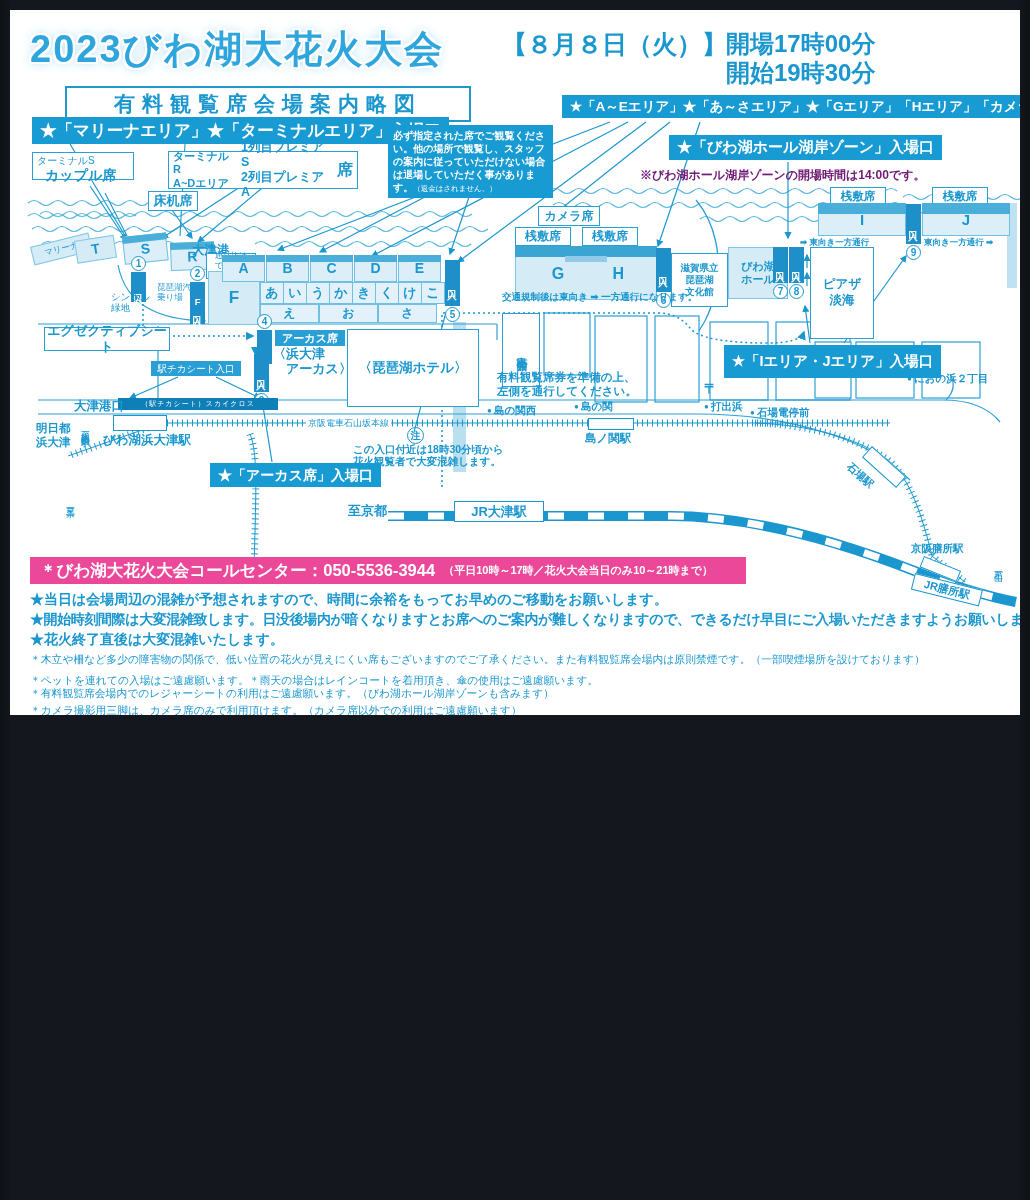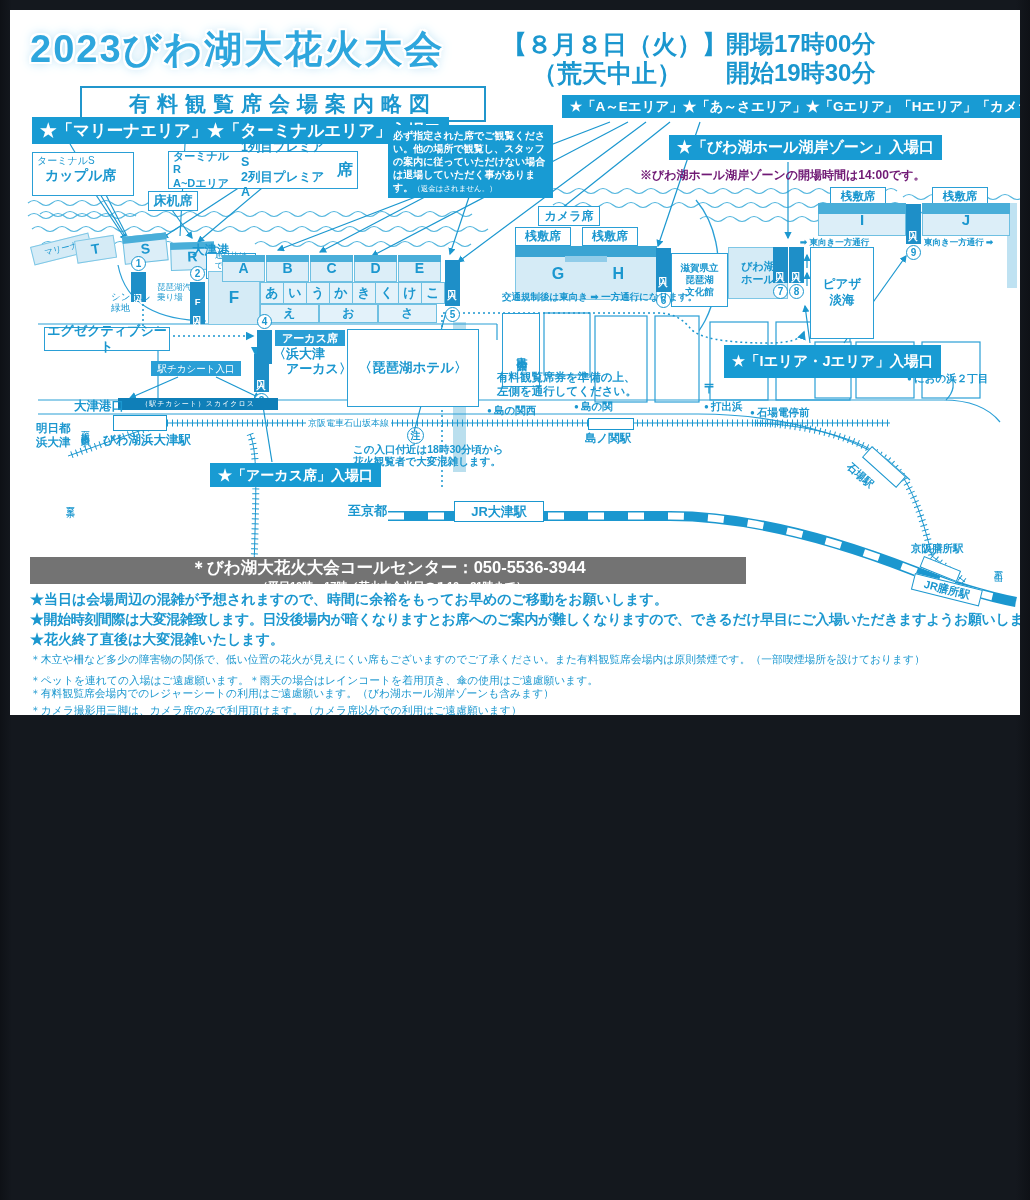--- a/index.html
+++ b/index.html
@@ -31,21 +31,21 @@
     text-shadow:-2px -2px 0 #fff,2px -2px 0 #fff,-2px 2px 0 #fff,2px 2px 0 #fff,0 -2px 0 #fff,0 2px 0 #fff,-2px 0 0 #fff,2px 0 0 #fff,0 0 10px #bfe4f5,0 0 14px #bfe4f5;}
   .subbox{border:2px solid #2196cc;display:flex;align-items:center;justify-content:center;}
   .subbox span{font-size:21px;font-weight:bold;color:#1b97cf;letter-spacing:7px;white-space:nowrap;}
   .hdate{color:#1b97cf;font-weight:bold;white-space:nowrap;}
   .warn{background:#189bd3;color:#fff;font-size:10px;line-height:1.3;padding:4px 5px;font-weight:bold;}
   .warn .sm{font-size:7.5px;font-weight:normal;}
   .tbox{background:#fff;border:1.5px solid #2a9fd6;color:#1b97cf;line-height:1.2;padding:2px 4px;box-sizing:border-box;}
   .bullet{color:#1b97cf;font-weight:bold;font-size:14px;line-height:20px;white-space:nowrap;}
   .tight{letter-spacing:-0.4px;}
   .note{color:#1b97cf;font-size:10.8px;line-height:17px;white-space:nowrap;}
-  .cc{background:#737373;color:#fff;display:flex;align-items:center;padding:0 10px;white-space:nowrap;flex-direction:column;}
+  .cc{background:#ec4899;color:#fff;display:flex;align-items:center;padding:0 10px;white-space:nowrap;}
   .cc .main{font-size:16.5px;font-weight:bold;}
   .cc .hrs{font-size:11px;font-weight:bold;margin-left:8px;}
   .gh-band{position:absolute;left:-1px;right:-1px;top:-1px;height:11px;background:#3aa4d3;}
   .gh-notch{position:absolute;left:35%;width:30%;top:9px;height:6px;background:#90cce9;}
   .gh-l{position:absolute;top:52%;transform:translate(-50%,-50%);font-size:16px;font-weight:bold;color:#1b97cf;}
 </style>
 </head>
 <body>
 
 <div class="page">
@@ -122,39 +122,38 @@
         <path d="M462 178 L440 244" fill="none" stroke="#1b97cf" stroke-width="1.2" marker-end="url(#ah)"></path>
         <path d="M797 258 L797 245" fill="none" stroke="#1b97cf" stroke-width="1.2" marker-end="url(#ah)"></path>
         <path d="M797 276 L797 263" fill="none" stroke="#1b97cf" stroke-width="1.2" marker-end="url(#ah)"></path>
         <path d="M250 326 L250 352" fill="none" stroke="#1b97cf" stroke-width="3" marker-end="url(#ah)"></path>
         <path d="M404 422 L436 302" fill="none" stroke="#1b97cf" stroke-width="1.1"></path>
         <path d="M175 134 L170 226" fill="none" stroke="#1b97cf" stroke-width="1.1"></path>
         <path d="M95 183 L118 228" fill="none" stroke="#1b97cf" stroke-width="1.1"></path>
       </svg>
 
     <div class="abs title" style="left:20px;top:14px">2023びわ湖大花火大会</div>
-    <div class="abs subbox" style="left:70px;top:76px;width:402px;height:32px">
+    <div class="abs subbox" style="left:55px;top:76px;width:402px;height:32px">
       <span>有料観覧席会場案内略図</span>
     </div>
 
     <div class="abs hdate" style="left:492px;top:18px;font-size:25px">【８月８日（火）】</div>
-    <div class="abs hdate" style="left:522px;top:47px;font-size:25px">（荒天中止）</div>
     <div class="abs hdate" style="left:716px;top:18px;font-size:24px">開場17時00分</div>
     <div class="abs hdate" style="left:716px;top:47px;font-size:24px">開始19時30分</div>
 
     <div class="abs banner" style="left:552px;top:85px;height:23px;font-size:13.5px">★「A～Eエリア」★「あ～さエリア」★「Gエリア」「Hエリア」「カメラ席」</div>
     <div class="abs banner" style="left:22px;top:107px;height:27px;font-size:16.5px">★「マリーナエリア」★「ターミナルエリア」入場口</div>
     <div class="abs banner" style="left:659px;top:125px;height:25px;font-size:15px">★「びわ湖ホール湖岸ゾーン」入場口</div>
 
     <div class="abs warn" style="left:378px;top:115px;width:155px">
       <span>必ず指定された席でご観覧ください。他の場所で観覧し、スタッフの案内に従っていただけない場合は退場していただく事があります。</span><span class="sm">（返金はされません。）</span>
     </div>
     <div class="abs blue b" style="left:630px;top:157px;font-size:12px">※びわ湖ホール湖岸ゾーンの開場時間は14:00です。</div>
 
-    <div class="abs tbox" style="left:22px;top:142px;width:102px;height:44px">
+    <div class="abs tbox" style="left:22px;top:142px;width:102px;height:28px">
       <div style="font-size:10px">ターミナルS</div>
       <div class="b" style="font-size:14px;padding-left:8px">カップル席</div>
     </div>
     <div class="abs tbox" style="left:158px;top:141px;width:190px;height:38px;display:flex;align-items:center;gap:5px">
       <div>
         <div class="b" style="font-size:11px">ターミナルR</div>
         <div class="b" style="font-size:11px">A~Dエリア</div>
       </div>
       <div>
         <div class="b" style="font-size:12.5px">1列目プレミアS</div>

